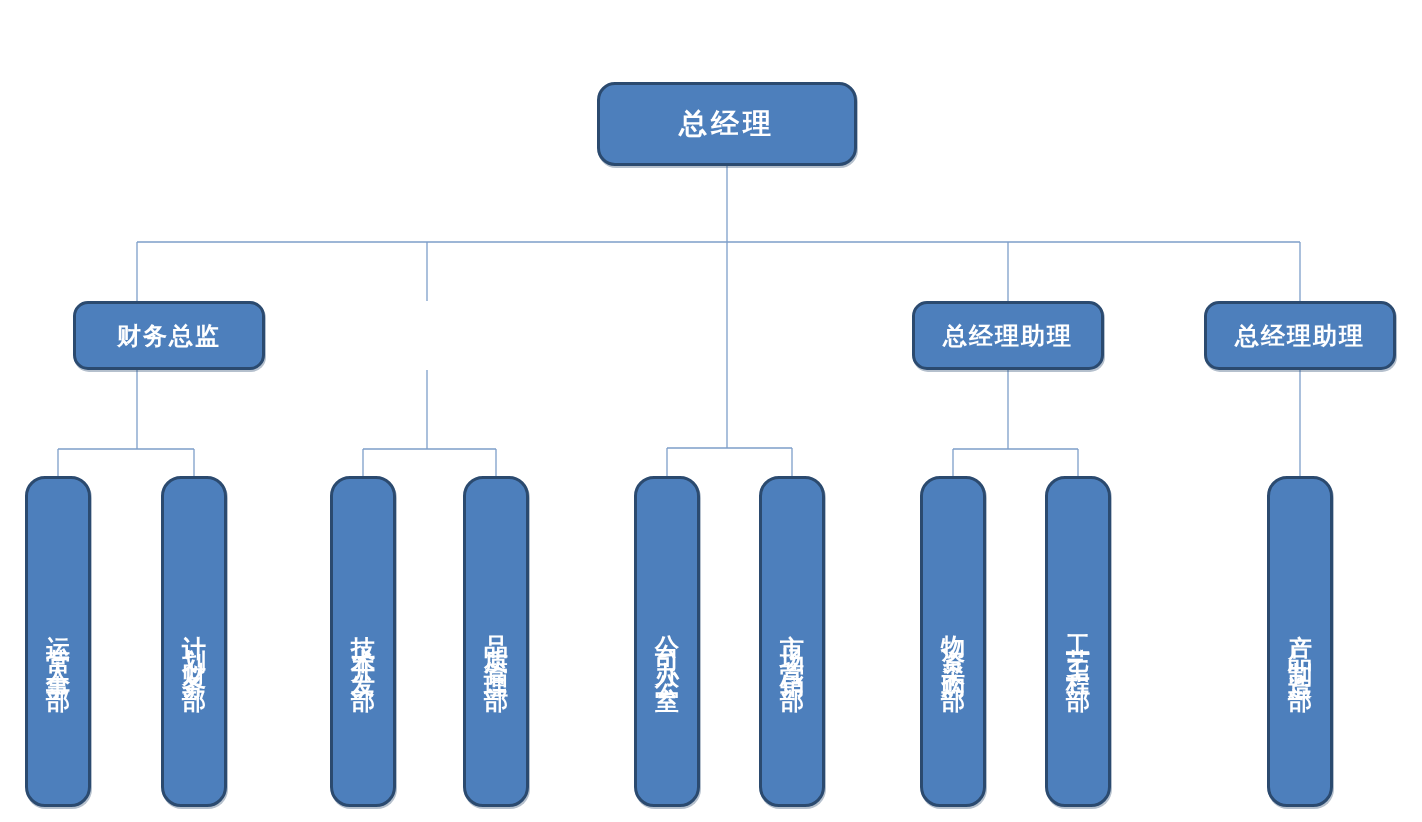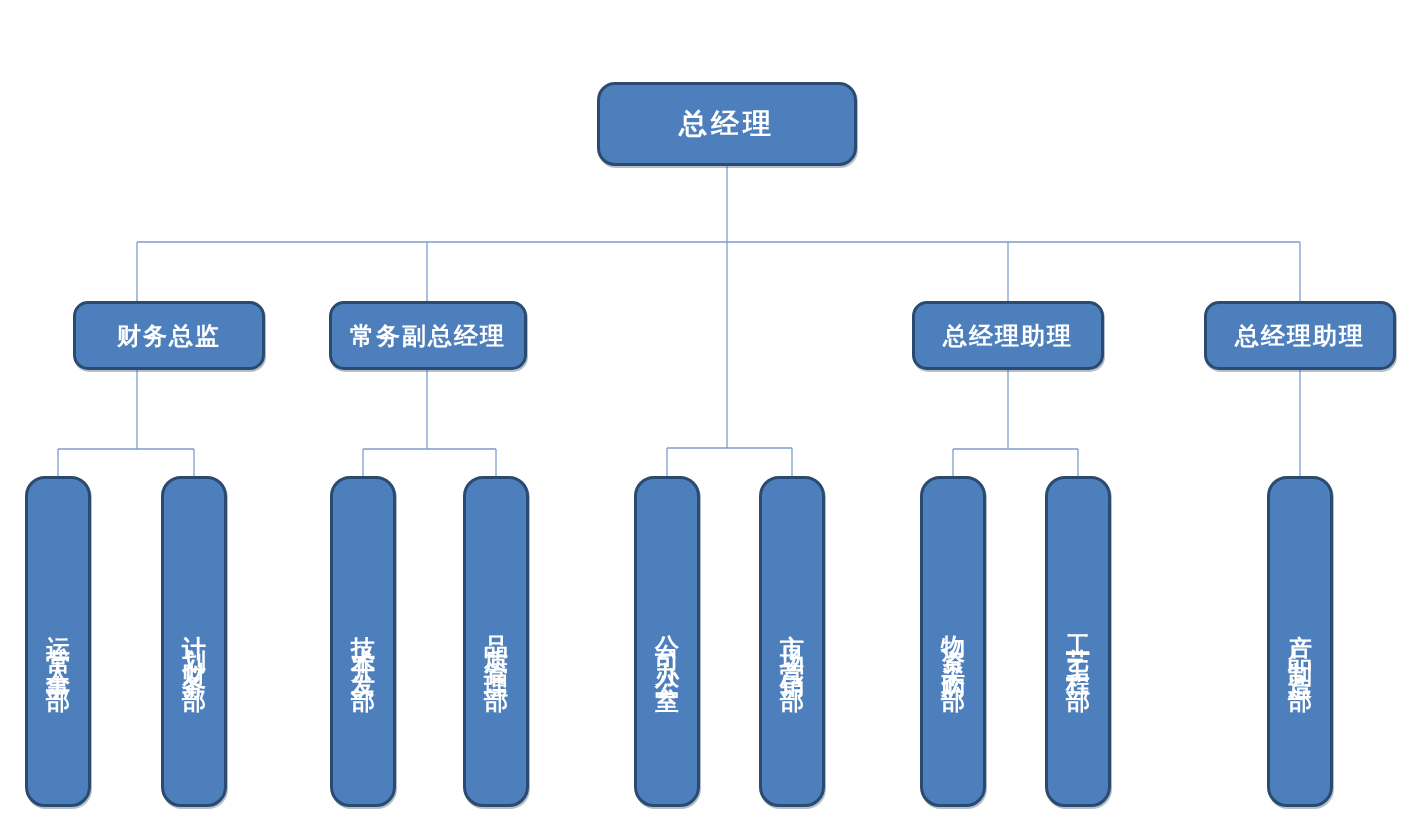--- a/index.html
+++ b/index.html
@@ -127,23 +127,20 @@
     <line class="connector-line" x1="1300" y1="370" x2="1300" y2="476"></line>
   </svg>
 
   <div class="node node-root">
     <span>总经理</span>
   </div>
 
   <div class="node node-manager node-fin">
     <span>财务总监</span>
   </div>
-  <div class="node node-manager node-exec">
-    <span>常务副总经理</span>
-  </div>
   <div class="node node-manager node-asst1">
     <span>总经理助理</span>
   </div>
   <div class="node node-manager node-asst2">
     <span>总经理助理</span>
   </div>
 
   <div class="node node-dept d1">
     <span class="vtext">运营人事部</span>
   </div>

